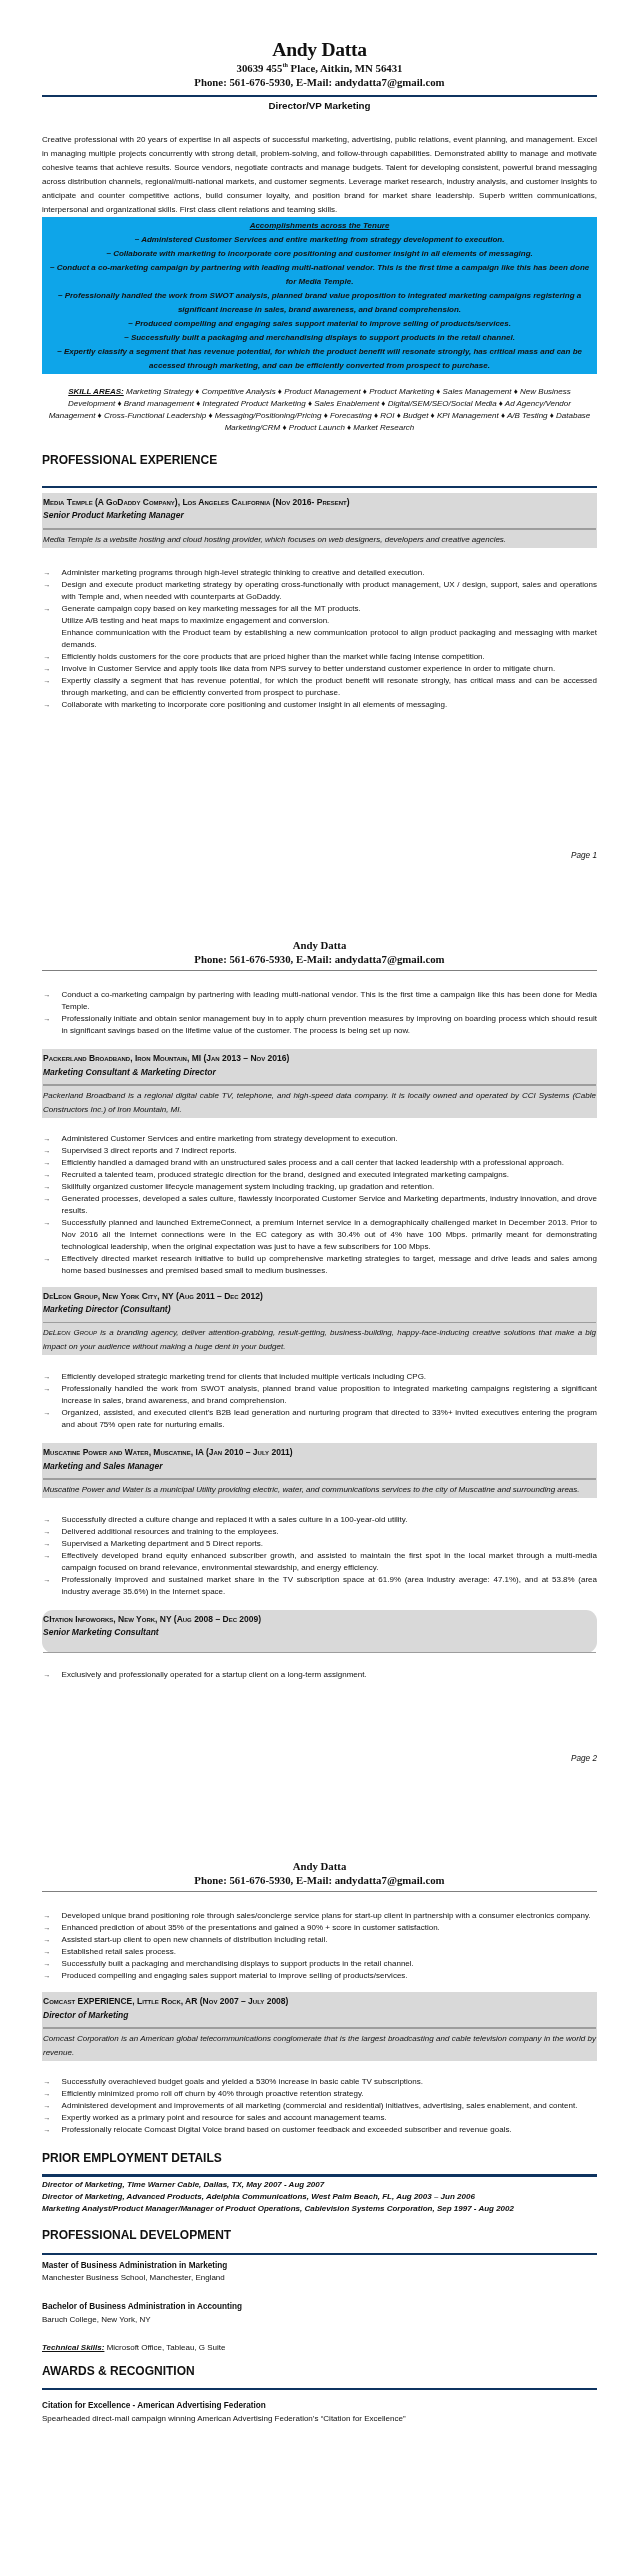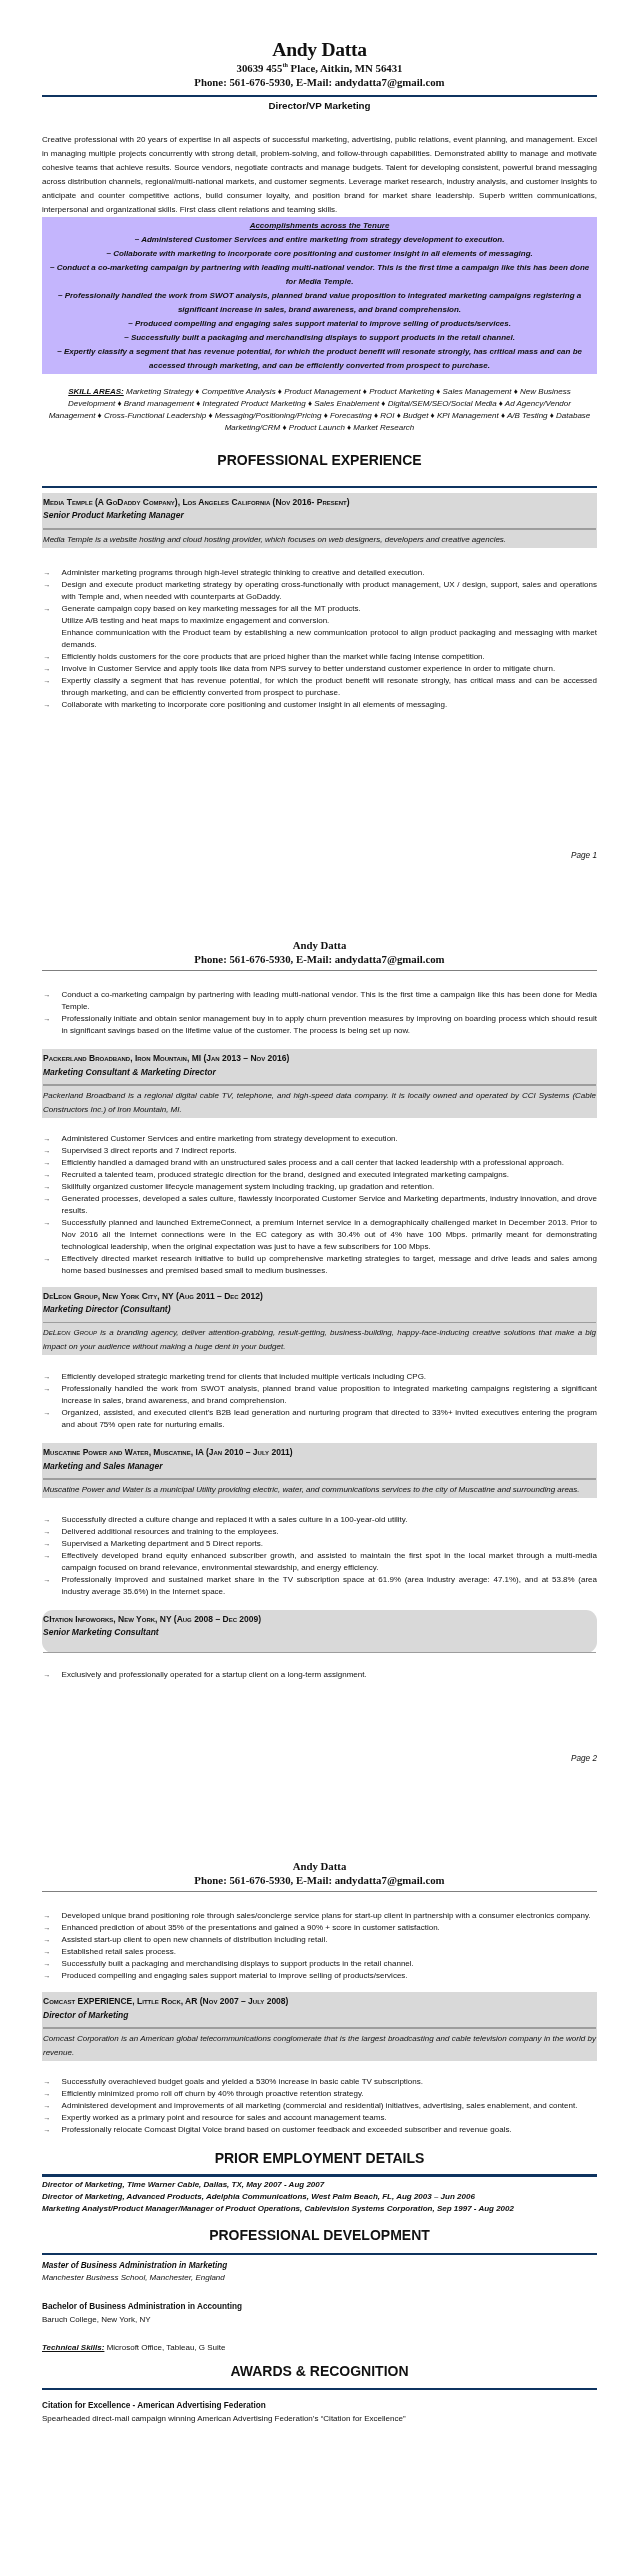--- a/index.html
+++ b/index.html
@@ -52,44 +52,44 @@
     font-size: 9.8px;
     line-height: 13.4px;
     margin-bottom: 20px;
   }
   .summary {
     font-size: 8px;
     line-height: 14px;
     text-align: justify;
   }
   .accomp {
-    background: #c4b5fd;
+    background: #0ea5e9;
     text-align: center;
     font-style: italic;
     font-weight: bold;
     font-size: 8px;
     line-height: 14px;
     padding: 2.1px 4.1px 1px 4.1px;
   }
   .accomp .acc-title { text-decoration: underline; }
 
   .skills {
     text-align: center;
     font-style: italic;
     font-size: 8px;
     line-height: 12px;
     margin-top: 12.4px;
     padding: 0 5.2px;
   }
   .skills .skl-label { font-weight: bold; text-decoration: underline; }
 
   .section-h {
-    text-align: center;
-    font-weight: bold;
-    font-size: 14px;
+    text-align: left;
+    font-weight: bold;
+    font-size: 12px;
     line-height: 11.3px;
   }
 
   .job-box {
     background: #d9d9d9;
     padding: 0 0 0 0;
   }
   .job-head { padding: 3.1px 1px 0 1px; }
   .job-company {
     font-weight: bold;
@@ -311,21 +311,21 @@
   <div class="rule-blue-thin" style="margin-top:10.3px;"></div>
   <div class="prior" style="margin-top:2.1px;">
     <div>Director of Marketing, Time Warner Cable, Dallas, TX, May 2007 - Aug 2007</div>
     <div>Director of Marketing, Advanced Products, Adelphia Communications, West Palm Beach, FL, Aug 2003 – Jun 2006</div>
     <div>Marketing Analyst/Product Manager/Manager of Product Operations, Cablevision Systems Corporation, Sep 1997 - Aug 2002</div>
   </div>
 
   <div class="section-h" style="margin-top:15.5px;">PROFESSIONAL DEVELOPMENT</div>
   <div class="rule-blue-thin" style="margin-top:11.3px;"></div>
 
-  <div style="margin-top:4.1px;font-style:italic;">
+  <div style="margin-top:4.1px;">
     <div class="edu-degree">Master of Business Administration in Marketing</div>
     <div class="edu-school">Manchester Business School, Manchester, England</div>
   </div>
   <div style="margin-top:15.5px;">
     <div class="edu-degree">Bachelor of Business Administration in Accounting</div>
     <div class="edu-school">Baruch College, New York, NY</div>
   </div>
 
   <div class="tech" style="margin-top:15.5px;"><span class="tech-label">Technical Skills:</span><span> Microsoft Office, Tableau, G Suite</span></div>
 

